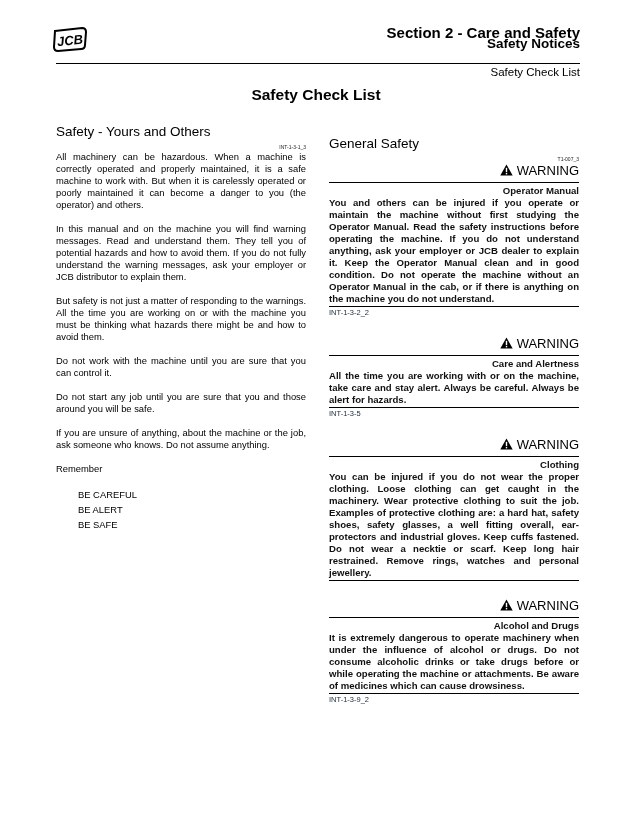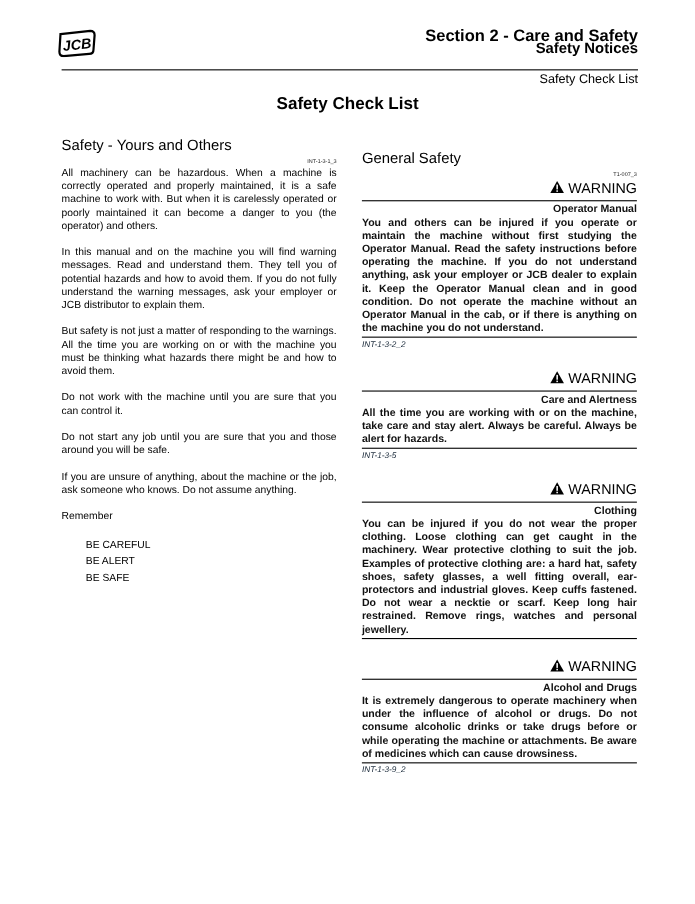--- a/index.html
+++ b/index.html
@@ -17,21 +17,21 @@
     .col-h { font-size: 13.5px; font-weight: normal; margin: 0; line-height: 16px; }
     .code-r { font-size: 5px; text-align: right; margin-top: 4px; line-height: 7px; color: #222; }
     .lp { font-size: 9.4px; line-height: 12px; text-align: justify; margin: 0 0 12px 0; }
     .remember-list { margin: 0 0 0 22px; padding: 0; list-style: none; font-size: 9.4px; line-height: 15px; }
 
     .warn { margin-top: 0; }
     .warn-head { text-align: right; font-size: 13px; line-height: 16px; padding-bottom: 3px; border-bottom: 1.3px solid #000; white-space: nowrap; }
     .warn-head svg { vertical-align: -1px; margin-right: 4px; }
     .warn-sub { text-align: right; font-size: 9.6px; font-weight: bold; line-height: 12px; margin-top: 2px; color: #111; }
     .warn-body { font-size: 9.6px; font-weight: bold; line-height: 12px; text-align: justify; padding-bottom: 1px; border-bottom: 1.3px solid #000; color: #111; }
-    .warn-code { font-size: 7.5px; line-height: 10px; margin-top: 1px; color: #1a2a3a; font-style: italic; }
+    .warn-code { font-size: 7.5px; line-height: 10px; margin-top: 1px; color: #1a2a3a; }
     .gap1 { height: 18px; }
     .gap2 { height: 17px; }
   </style>
 </head>
 <body>
 
 <div id="logo" class="abs">
   <svg width="36" height="26" viewBox="0 0 36 26">
     <path d="M3 5 L30 2 Q34 2 34 6 L33 19 Q33 23 29 23 L6 25 Q2 25 2 21 Z" fill="#fff" stroke="#000" stroke-width="2"></path>
     <text x="18" y="19" text-anchor="middle" font-family="Liberation Sans, sans-serif" font-weight="bold" font-size="13" font-style="italic" fill="#000" transform="rotate(-6 18 14)">JCB</text>

